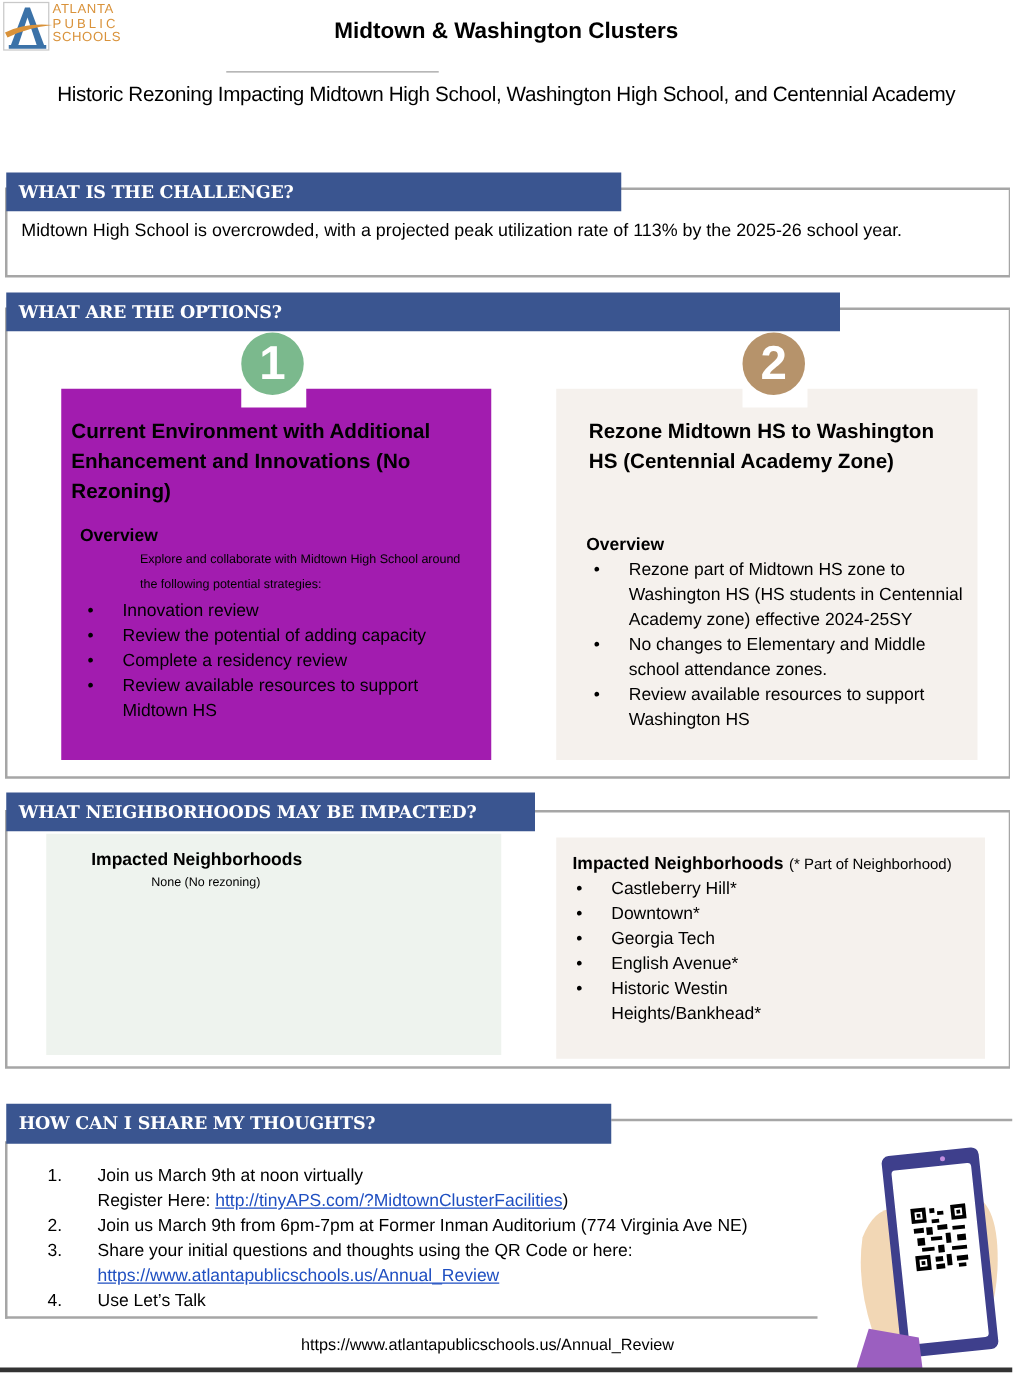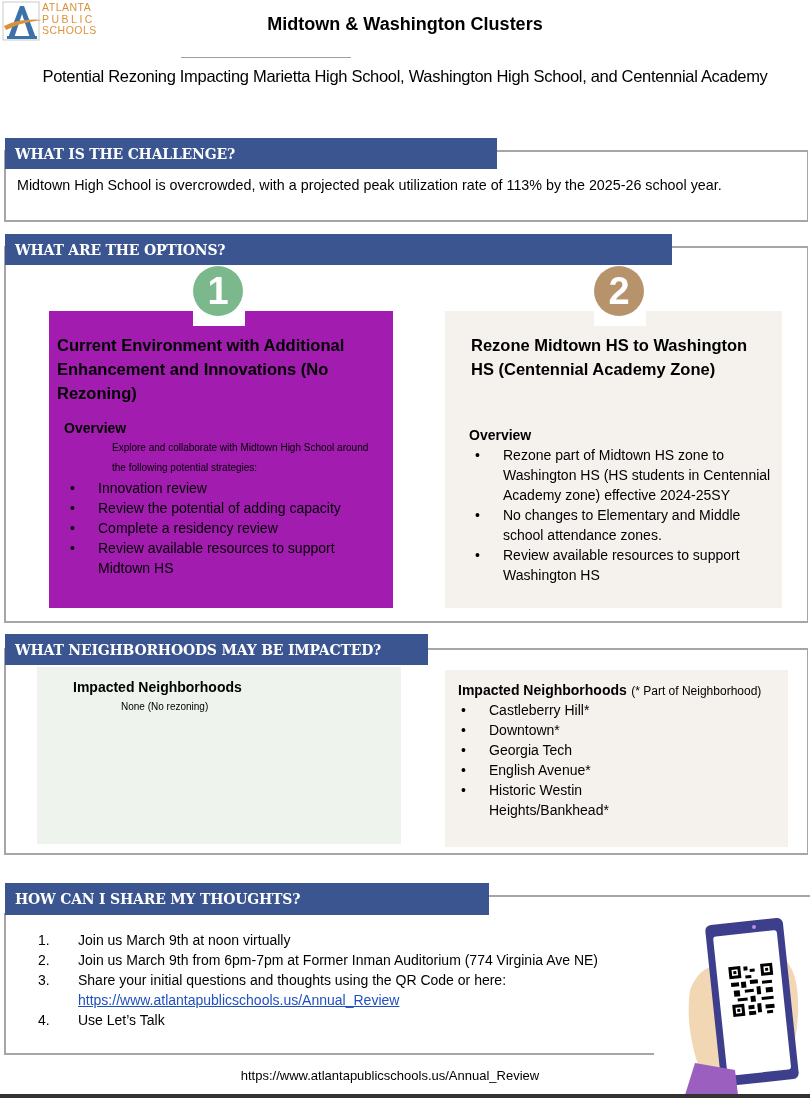--- a/index.html
+++ b/index.html
@@ -69,21 +69,21 @@
     <path d="M2 26 Q 18 18 40 20 Q 20 22 4 30 Z" fill="#d9923a"></path>
   </svg>
 </div>
 <div class="abs logo-text">
   <div>ATLANTA</div>
   <div style="letter-spacing:2.5px">PUBLIC</div>
   <div>SCHOOLS</div>
 </div>
 <div class="abs title">Midtown &amp; Washington Clusters</div>
 <div class="abs title-rule"></div>
-<div class="abs subtitle">Potential Rezoning Impacting Marietta High School, Washington High School, and Centennial Academy</div>
+<div class="abs subtitle">Historic Rezoning Impacting Midtown High School, Washington High School, and Centennial Academy</div>
 
 <div class="abs box sec1-box"></div>
 <div class="abs band sec1-band">WHAT IS THE CHALLENGE?</div>
 <div class="abs sec1-text">Midtown High School is overcrowded, with a projected peak utilization rate of 113% by the 2025-26 school year.</div>
 
 <div class="abs box sec2-box"></div>
 <div class="abs band sec2-band">WHAT ARE THE OPTIONS?</div>
 
 <div class="abs opt1">
   <div class="abs opt-title" style="left:8px; top:22px; width:330px;">Current Environment with Additional Enhancement and Innovations (No Rezoning)</div>
@@ -139,20 +139,21 @@
   </ul>
 </div>
 
 <div class="abs sec4-line"></div>
 <div class="abs sec4-box"></div>
 <div class="abs band sec4-band">HOW CAN I SHARE MY THOUGHTS?</div>
 <ol class="abs share" style="left:38px; top:930px; width:640px;">
   <li>
     <span class="num">1.</span>
     <div>Join us March 9th at noon virtually</div>
+    <div><span>Register Here: </span><a class="link">http://tinyAPS.com/?MidtownClusterFacilities</a><span>)</span></div>
   </li>
   <li>
     <span class="num">2.</span>
     <div>Join us March 9th from 6pm-7pm at Former Inman Auditorium (774 Virginia Ave NE)</div>
   </li>
   <li>
     <span class="num">3.</span>
     <div>Share your initial questions and thoughts using the QR Code or here:</div>
     <a class="link">https://www.atlantapublicschools.us/Annual_Review</a>
   </li>

